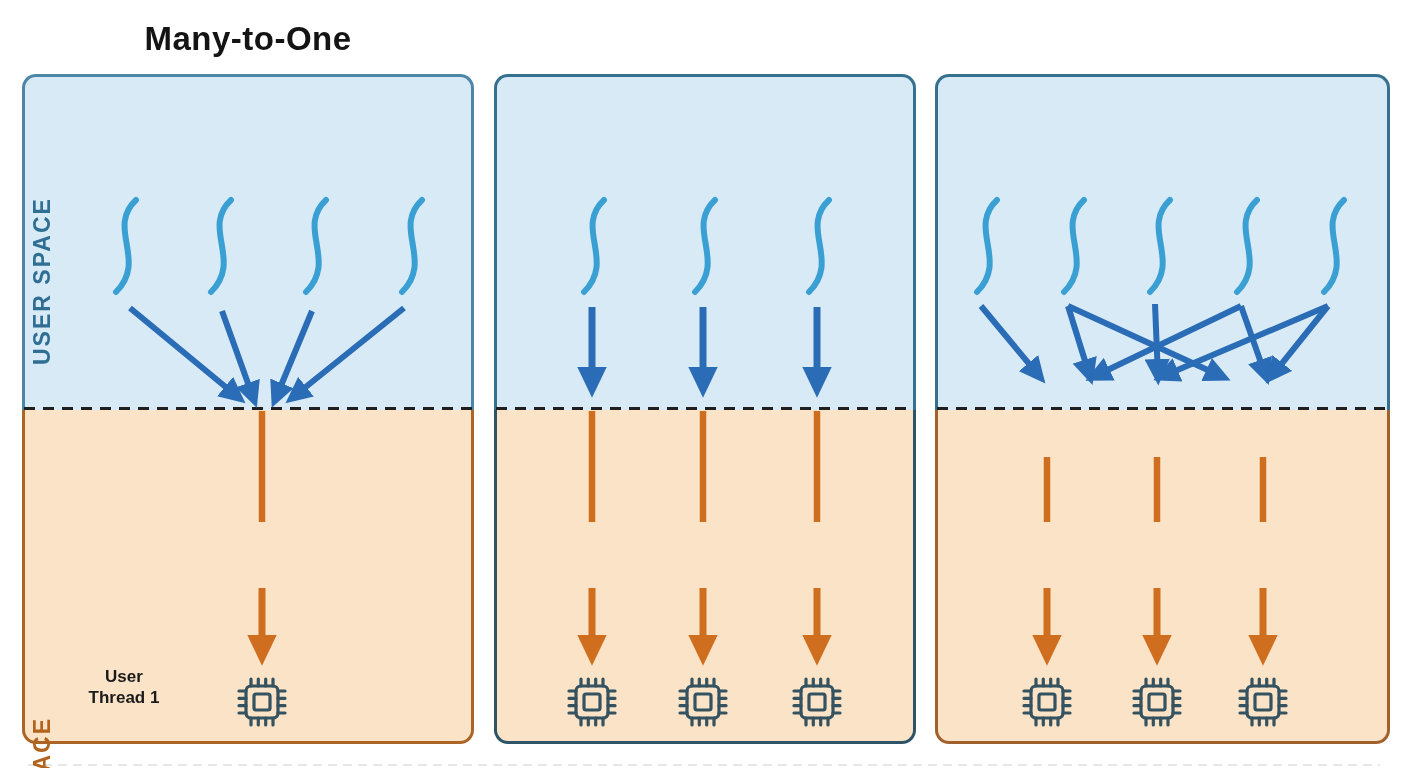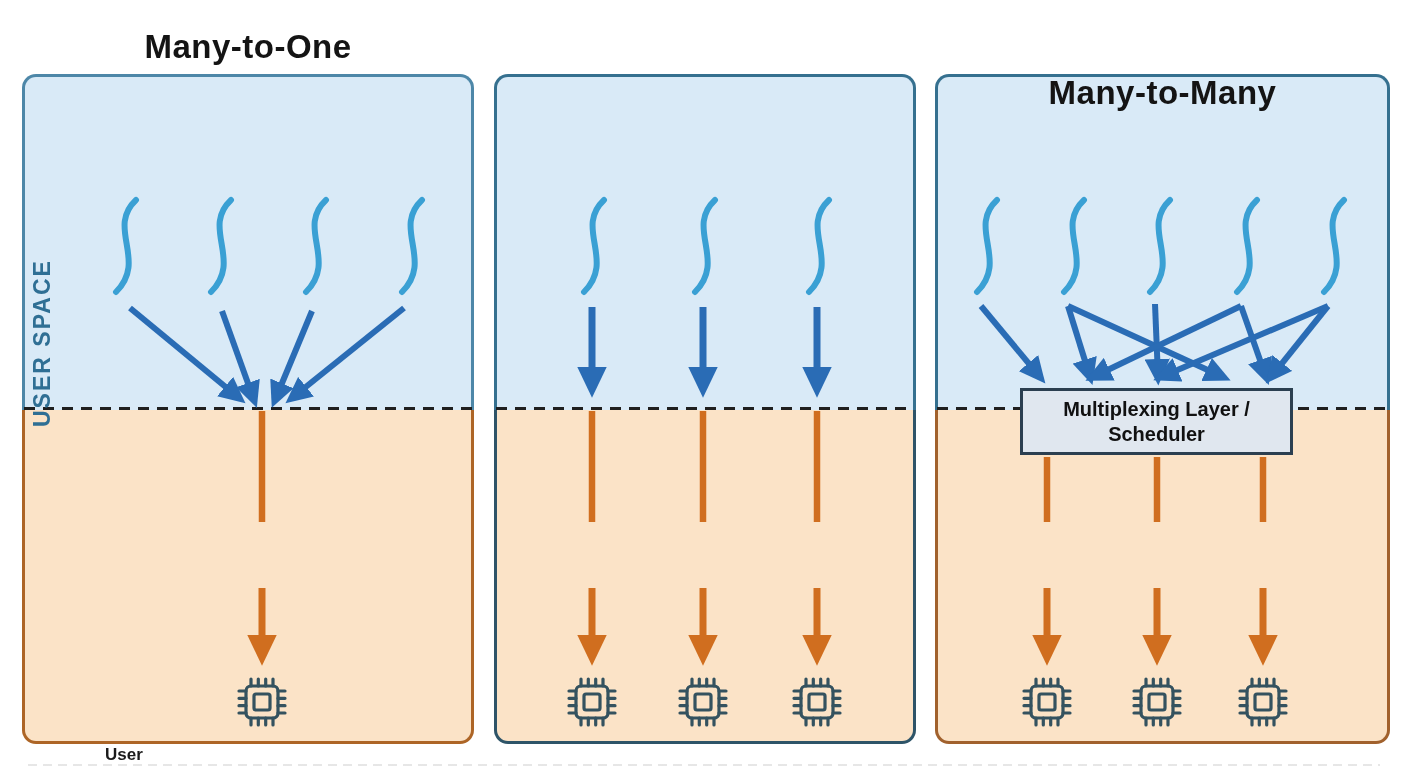--- a/index.html
+++ b/index.html
@@ -41,60 +41,57 @@
   }
   .uthread{font-size:17px;line-height:21px;width:100px;}
   .sched-box{
     position:absolute;left:1020px;top:388px;width:273px;height:67px;
     background:var(--scheduler-box-bg);border:3px solid var(--scheduler-box-border);
     box-sizing:border-box;display:flex;align-items:center;justify-content:center;
     text-align:center;font-weight:bold;font-size:20px;line-height:25px;
     color:#111;white-space:pre-line;z-index:4;
   }
   #overlay{position:absolute;left:0;top:0;z-index:5;pointer-events:none;}
-  .txt{position:relative;z-index:6;margin-top:8px;}
+  .txt{position:relative;z-index:6;}
   .squiggle{stroke:var(--squiggle);stroke-width:6;fill:none;stroke-linecap:round;}
   .barrow{stroke:var(--mapping-arrow);fill:none;}
   .mhead-blue{fill:var(--mapping-arrow);}
   .oline{stroke:var(--kernel-arrow);fill:none;}
   .mhead-orange{fill:var(--kernel-arrow);}
   .chip{stroke:var(--cpu-icon);fill:none;stroke-width:3.2;stroke-linecap:round;}
   .footer-rule{
     position:absolute;left:28px;right:28px;top:764px;height:2px;opacity:.6;
     background:repeating-linear-gradient(90deg,#d6d6d6 0 9px,transparent 9px 15px);
   }
 </style>
 </head>
 <body>
 
 <div id="canvas">
 
   <div class="panel-title txt" style="left:22px;width:452px;">Many-to-One</div>
-  <div class="panel-title txt" style="left:935px;width:455px;">Many-to-Many</div>
 
   <div class="panel" style="left:22px;width:452px;--ub:var(--user-border-p1);--kb:var(--kernel-border-p1);">
     <div class="user-space"></div>
     <div class="kernel-space"></div>
     <div class="divider"></div>
   </div>
 
   <div class="panel" style="left:494px;width:422px;--ub:var(--user-border-p2);--kb:var(--kernel-border-p2);">
     <div class="user-space"></div>
     <div class="kernel-space"></div>
     <div class="divider"></div>
   </div>
 
   <div class="panel" style="left:935px;width:455px;--ub:var(--user-border-p3);--kb:var(--kernel-border-p3);">
     <div class="user-space"></div>
     <div class="kernel-space"></div>
     <div class="divider"></div>
   </div>
 
-  <div class="sched-box">Multiplexing Layer /
-Scheduler</div>
 
   <div class="vlabel user txt" style="left:25px;top:132px;width:34px;height:222px;">USER SPACE</div>
   <div class="vlabel kernel txt" style="left:25px;top:422px;width:34px;height:272px;">KERNEL SPACE</div>
 
   <svg id="overlay" width="1408" height="768" viewBox="0 0 1408 768">
     <defs>
       <path id="squig" d="M 12 2 C -18 30, 24 62, -8 94"></path>
       <g id="chipdef">
         <rect x="-16" y="-16" width="32" height="32" rx="5"></rect>
         <rect x="-8" y="-8" width="16" height="16" rx="2"></rect>

